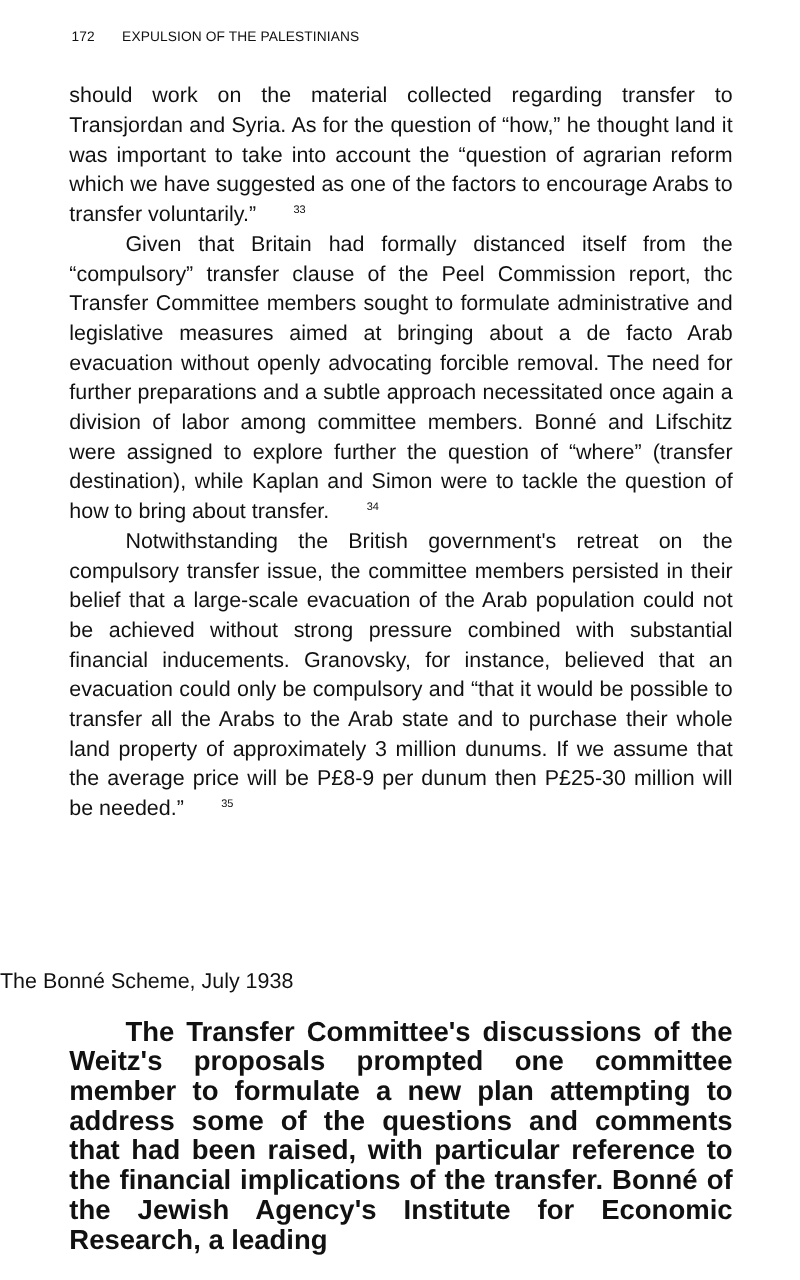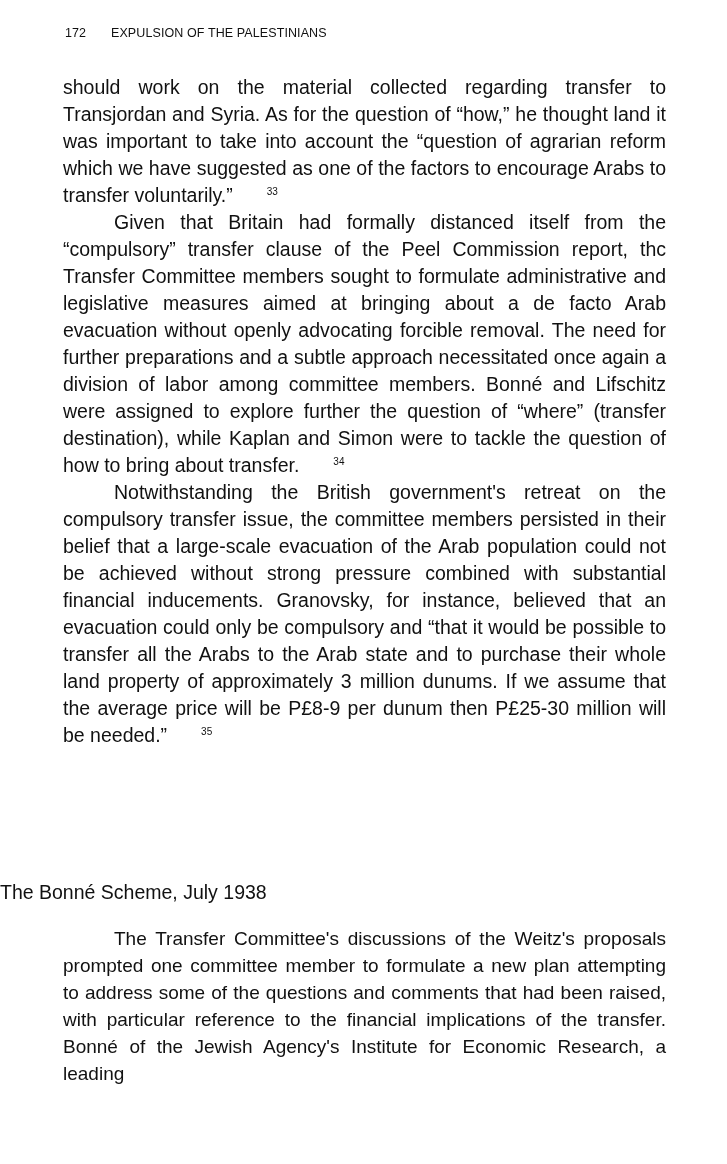--- a/index.html
+++ b/index.html
@@ -56,22 +56,23 @@
       top: 858px;
       font-size: 19.5px;
       line-height: 27px;
       margin-top: 21px;
     }
     .text-block-2 {
       position: absolute;
       left: 63px;
       top: 925px;
       width: 603px;
-      font-size: 19px;
+      font-size: 25px;
       line-height: 27px;
+      font-weight: bold;
     }
   </style>
 </head>
 <body>
 
 <div class="running-head">
   <span class="folio">172</span><span>EXPULSION OF THE PALESTINIANS</span>
 </div>
 
 <div class="text-block">

